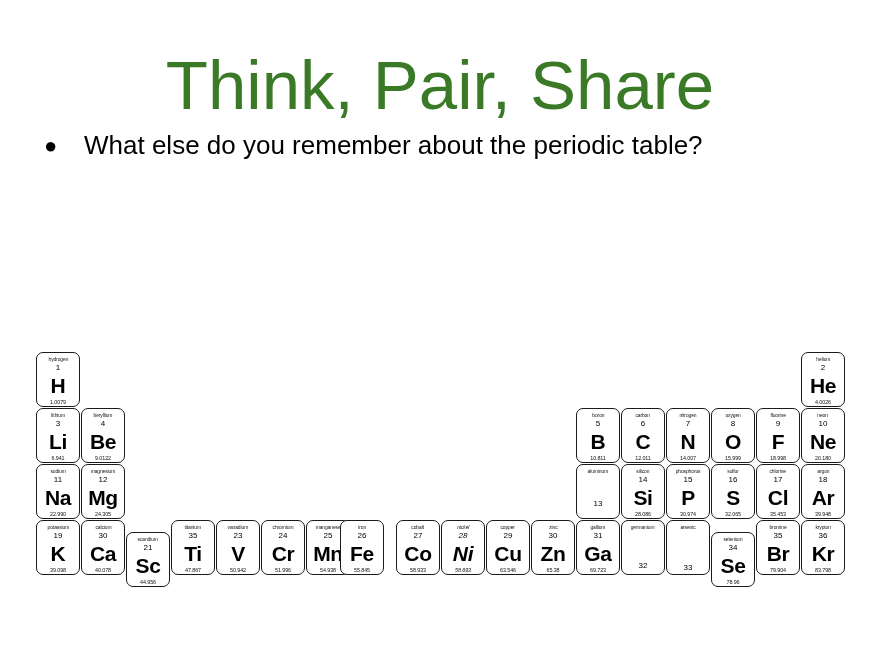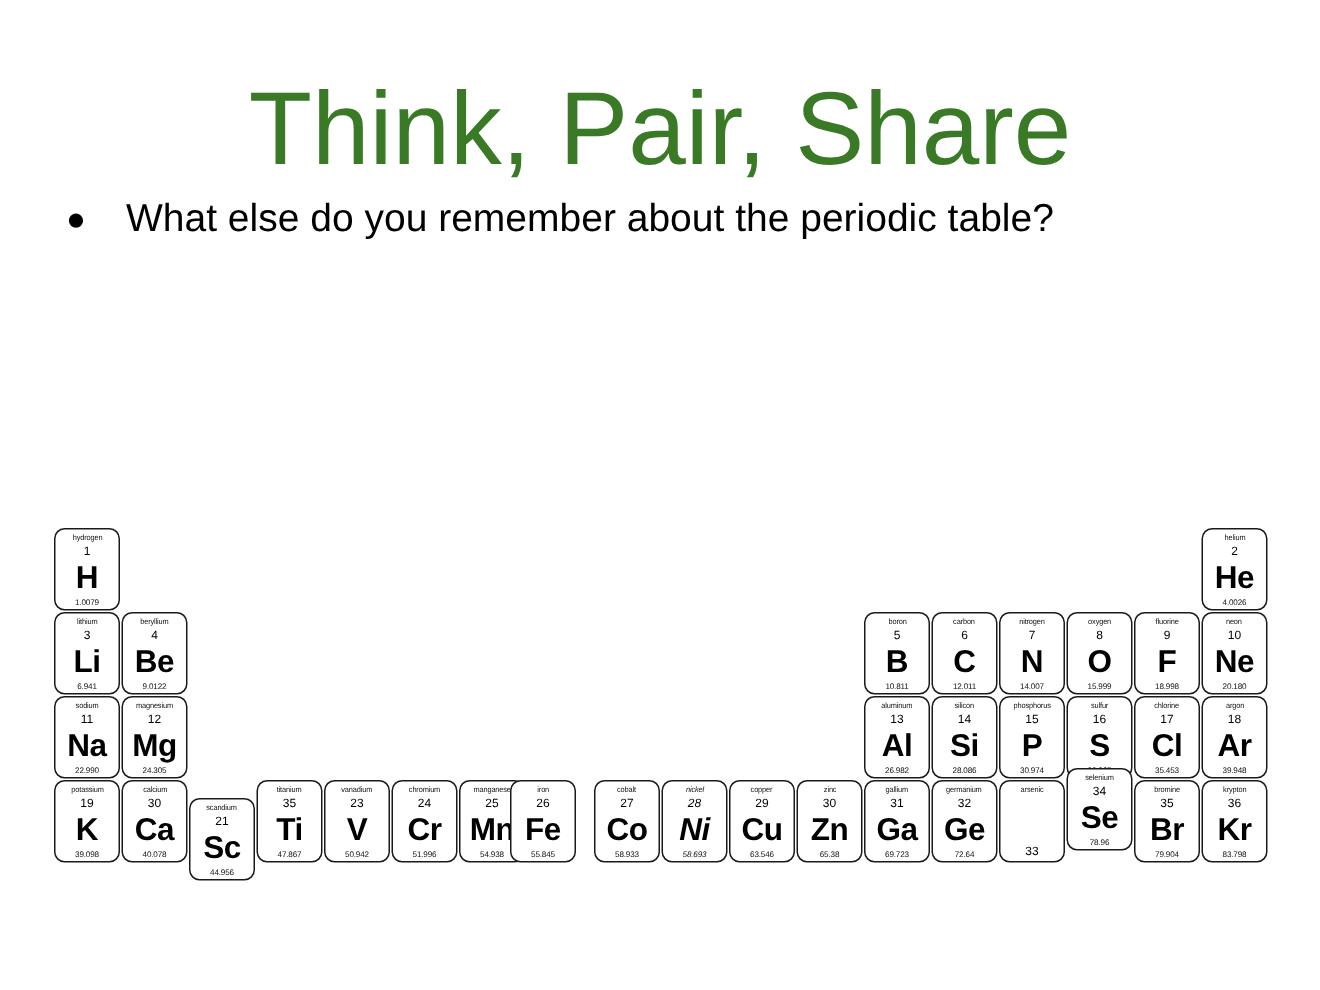--- a/index.html
+++ b/index.html
@@ -215,21 +215,21 @@
         <div class="el-number">11</div>
         <div class="el-symbol">Na</div>
         <div class="el-mass">22.990</div>
       </div>
       <div class="pt-cell" style="left: 45px; top: 112px; text-align: right;">
         <div class="el-name">magnesium</div>
         <div class="el-number">12</div>
         <div class="el-symbol">Mg</div>
         <div class="el-mass">24.305</div>
       </div>
-      <div class="pt-cell" style="left: 540px; top: 112px;">
+      <div class="pt-cell" style="left: 540px; top: 112px; gap: 24px;">
         <div class="el-name">aluminum</div>
         <div class="el-number">13</div>
         <div class="el-symbol">Al</div>
         <div class="el-mass">26.982</div>
       </div>
       <div class="pt-cell" style="left: 585px; top: 112px;">
         <div class="el-name">silicon</div>
         <div class="el-number">14</div>
         <div class="el-symbol">Si</div>
         <div class="el-mass">28.086</div>
@@ -329,33 +329,33 @@
         <div class="el-number">30</div>
         <div class="el-symbol">Zn</div>
         <div class="el-mass">65.38</div>
       </div>
       <div class="pt-cell" style="left: 540px; top: 168px;">
         <div class="el-name">gallium</div>
         <div class="el-number">31</div>
         <div class="el-symbol">Ga</div>
         <div class="el-mass">69.723</div>
       </div>
-      <div class="pt-cell" style="left: 585px; top: 168px;">
+      <div class="pt-cell" style="left: 585px; top: 168px; gap: 30px;">
         <div class="el-name">germanium</div>
         <div class="el-number">32</div>
         <div class="el-symbol">Ge</div>
         <div class="el-mass">72.64</div>
       </div>
       <div class="pt-cell" style="left: 630px; top: 168px; gap: 32px;">
         <div class="el-name">arsenic</div>
         <div class="el-number">33</div>
         <div class="el-symbol">As</div>
         <div class="el-mass">74.922</div>
       </div>
-      <div class="pt-cell" style="left: 675px; top: 160px;">
+      <div class="pt-cell" style="left: 675px; top: 180px;">
         <div class="el-name">selenium</div>
         <div class="el-number">34</div>
         <div class="el-symbol">Se</div>
         <div class="el-mass">78.96</div>
       </div>
       <div class="pt-cell" style="left: 720px; top: 168px;">
         <div class="el-name">bromine</div>
         <div class="el-number">35</div>
         <div class="el-symbol">Br</div>
         <div class="el-mass">79.904</div>

